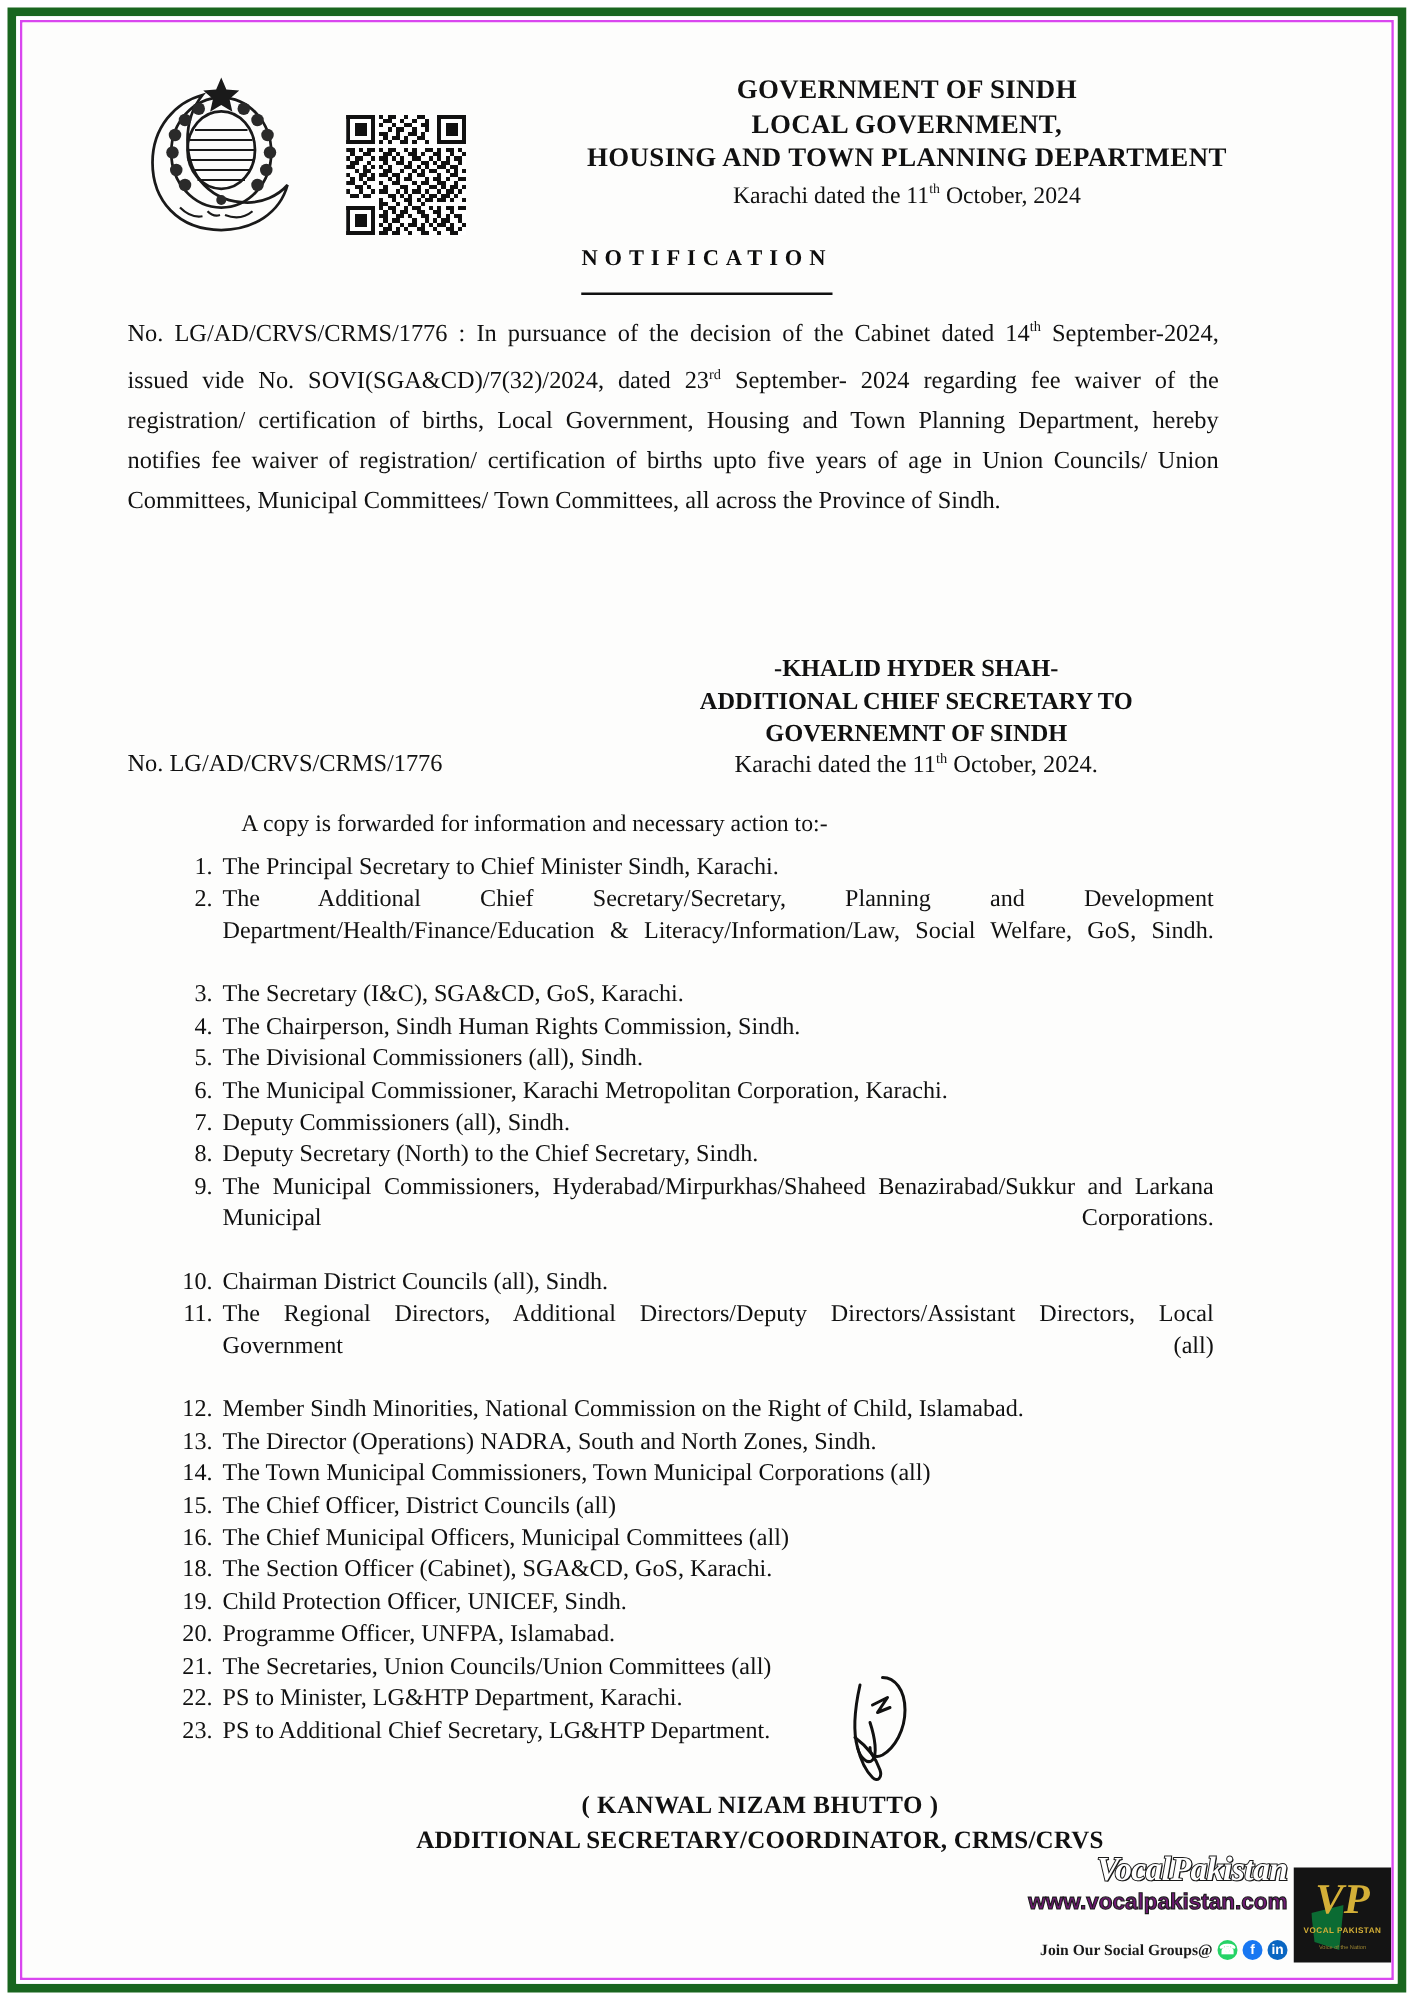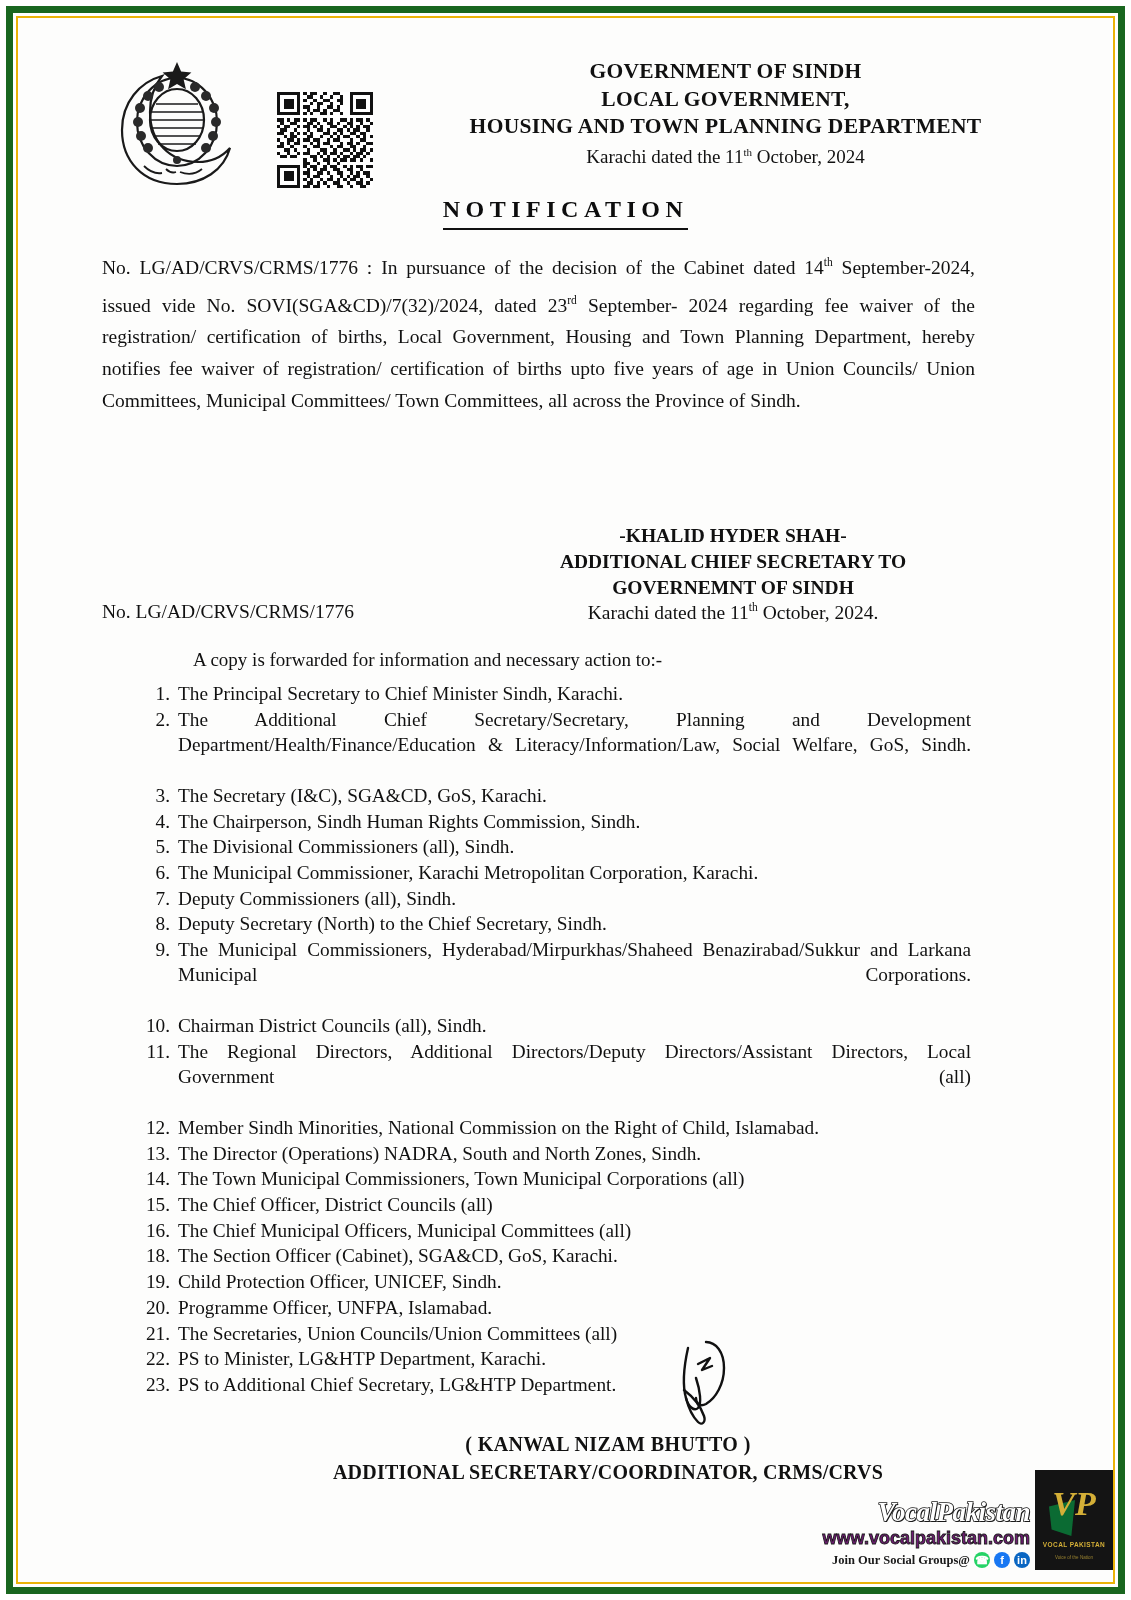--- a/index.html
+++ b/index.html
@@ -24,21 +24,21 @@
     background: #ffffff;
   }
   .page-frame-inner {
     position: absolute;
     left: 0; top: 0; right: 0; bottom: 0;
     border: 3px solid #ffffff;
   }
   .page-frame-inner2 {
     position: absolute;
     left: 0; top: 0; right: 0; bottom: 0;
-    border: 2px solid #eab308;
+    border: 2px solid #d946ef;
   }
   .sheet {
     position: absolute;
     left: 0; top: 0; right: 0; bottom: 0;
     background: #fdfdfc;
     overflow: hidden;
   }
 
   
   .header {
@@ -79,24 +79,24 @@
   }
   .dept-date sup { font-size: 11px; vertical-align: super; }
 
   .notif-title {
     position: absolute;
     left: 0; right: 0; top: 178px;
     text-align: center;
   }
   .notif-title span {
     font-weight: bold;
-    font-size: 24px;
+    font-size: 18px;
     letter-spacing: 5.5px;
     border-bottom: 2px solid #111;
-    padding-bottom: 6px;
+    padding-bottom: 18px;
   }
 
   
   .body-para {
     position: absolute;
     left: 84px; right: 138px; top: 228px;
     font-size: 19.5px;
     line-height: 32px;
     text-align: justify;
     text-justify: inter-word;
@@ -219,38 +219,38 @@
     margin-top: 1px;
   }
   .wm-social {
     display: flex;
     align-items: center;
     justify-content: flex-end;
     gap: 4px;
     font-size: 12.5px;
     font-weight: bold;
     color: #1a1a1a;
-    margin-top: 3px;
+    margin-top: 20px;
   }
   .soc {
     width: 16px; height: 16px;
     border-radius: 50%;
     display: inline-block;
     position: relative;
   }
   .soc-wa { background: #25d366; }
   .soc-fb { background: #1877f2; }
   .soc-in { background: #0a66c2; }
   .soc span {
     position: absolute; left:0; right:0; top:0; bottom:0;
     color:#fff; font-size:11px; line-height:16px; text-align:center;
     font-family: "Liberation Sans", sans-serif;
   }
   .wm-logo {
-    width: 78px; height: 100px;
+    width: 78px; height: 76px;
     background: #141414;
     position: relative;
     overflow: hidden;
     flex: 0 0 auto;
   }
   .wm-logo .mono {
     position: absolute;
     left: 50%; top: 34%;
     transform: translate(-50%,-50%);
     font-family: "Liberation Serif", serif;

